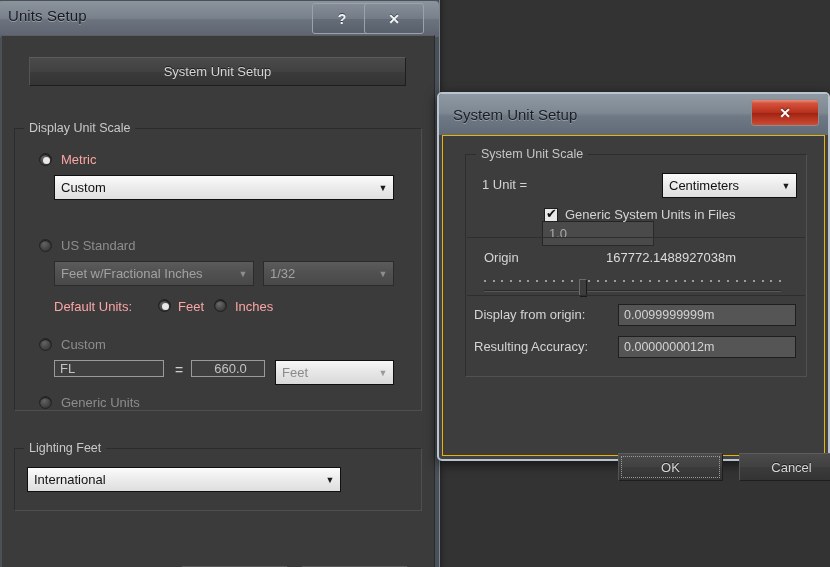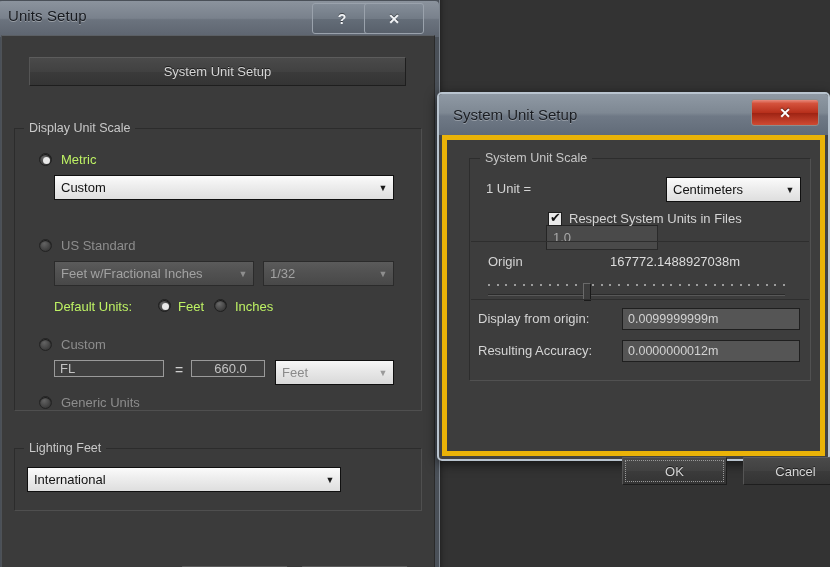--- a/index.html
+++ b/index.html
@@ -86,21 +86,21 @@
     position: absolute; width: 13px; height: 13px; border-radius: 50%;
     background: radial-gradient(circle at 38% 34%, #6b6b6b 0%, #3a3a3a 75%);
     border: 1px solid #1f1f1f;
     box-shadow: inset 0 1px 1px rgba(0,0,0,.8);
   }
   .radio.on::after {
     content: ""; position: absolute; left: 3px; top: 3px;
     width: 7px; height: 7px; border-radius: 50%; background: #e8e8e8;
   }
   .radio.off.dim { opacity: .85; }
-  .rlabel { position: absolute; font-size: 13px; color: #bef264; }
+  .rlabel { position: absolute; font-size: 13px; color: #fca5a5; }
   .rlabel.dim { color: #8d8d8d; }
 
   
   .combo {
     position: absolute; height: 25px;
     background: linear-gradient(to bottom,#fbfbfb 0%,#efefef 38%,#dedede 100%);
     border: 1px solid #101010;
     display: flex; align-items: center;
   }
   .combo > .ctext {
@@ -164,21 +164,21 @@
     position: absolute; right: 9px; top: 5px; width: 68px; height: 27px;
     background: linear-gradient(to bottom,#e88a7c 0%,#d4523c 14%,#b8301c 50%,#9e2313 52%,#cf4a32 100%);
     border: 1px solid #8d8d8d; border-radius: 3px;
     color: #ffffff; font-size: 14px; font-weight: bold;
     display: flex; align-items: center; justify-content: center;
     text-shadow: 0 -1px 1px rgba(0,0,0,.55);
   }
   #sys-body {
     position: absolute; left: 3px; top: 41px; width: 383px; height: 321px;
     background: #3d3d3d;
-    border: 5px solid #eab308;
+    border: 1px solid #eab308;
   }
   #sys-outer-group {
     position: absolute; left: 22px; top: 18px; width: 342px; height: 223px;
     border: 1px solid #515151; border-top-color: #2d2d2d; border-left-color: #2d2d2d;
   }
   .sgroup-label {
     position: absolute; top: -8px; left: 10px; padding: 0 5px;
     background: #3d3d3d; font-size: 12.5px; color: #c6c6c6;
   }
   .slabel { position: absolute; font-size: 13px; color: #d4d4d4; }
@@ -327,21 +327,21 @@
         <div class="slabel" style="left:16px; top:22px;">1 Unit =</div>
         <div class="spinfield" style="left:76px; top:18px; width:112px;margin-top:48px;">
           <span>1.0</span>
         </div>
         <div class="combo" style="left:196px; top:18px; width:135px;">
           <div class="ctext">Centimeters</div>
           <div class="arrow">▼</div>
         </div>
 
         <div class="checkbox on" style="left:78px; top:53px;"></div>
-        <div class="slabel" style="left:99px; top:52px;">Respect System Units in Files</div>
+        <div class="slabel" style="left:99px; top:52px;">Generic System Units in Files</div>
 
         <div id="sys-divider"></div>
 
         <div class="slabel" style="left:18px; top:95px;">Origin</div>
         <div class="slabel" style="left:140px; top:95px; color:#dcdcdc;">167772.1488927038m</div>
 
         <div id="origin-slider">
           <div id="slider-track"></div>
           <div id="slider-ticks">
               <i style="left: 0px;"></i>

